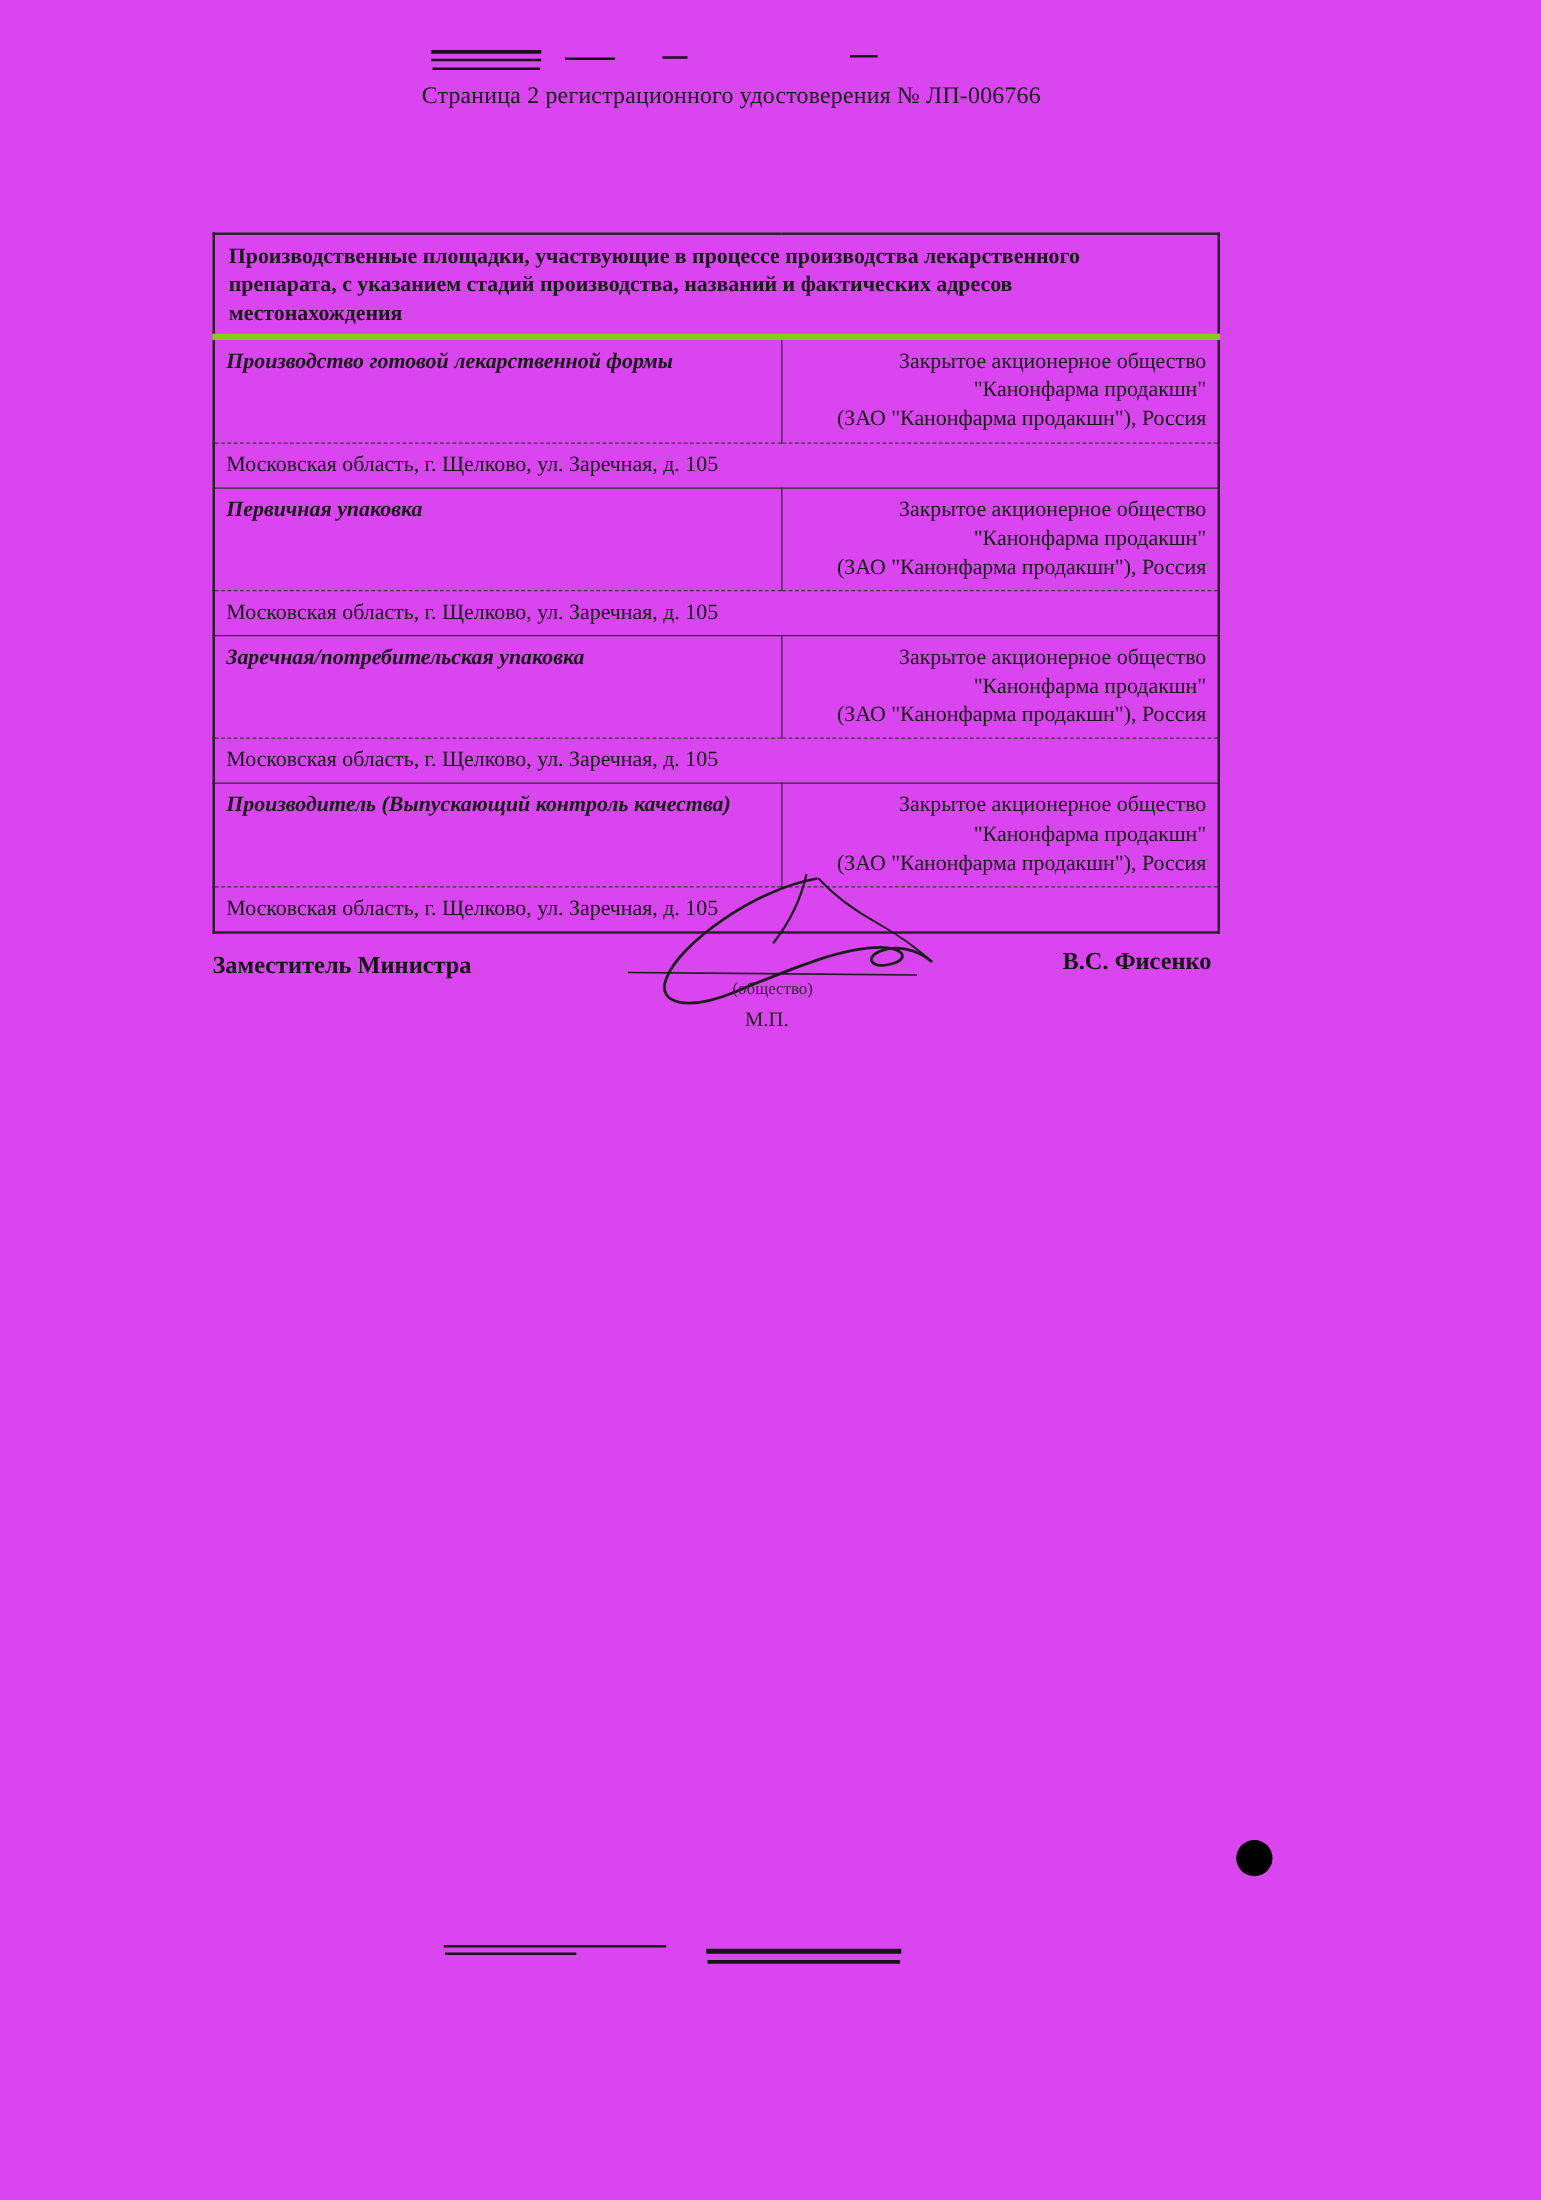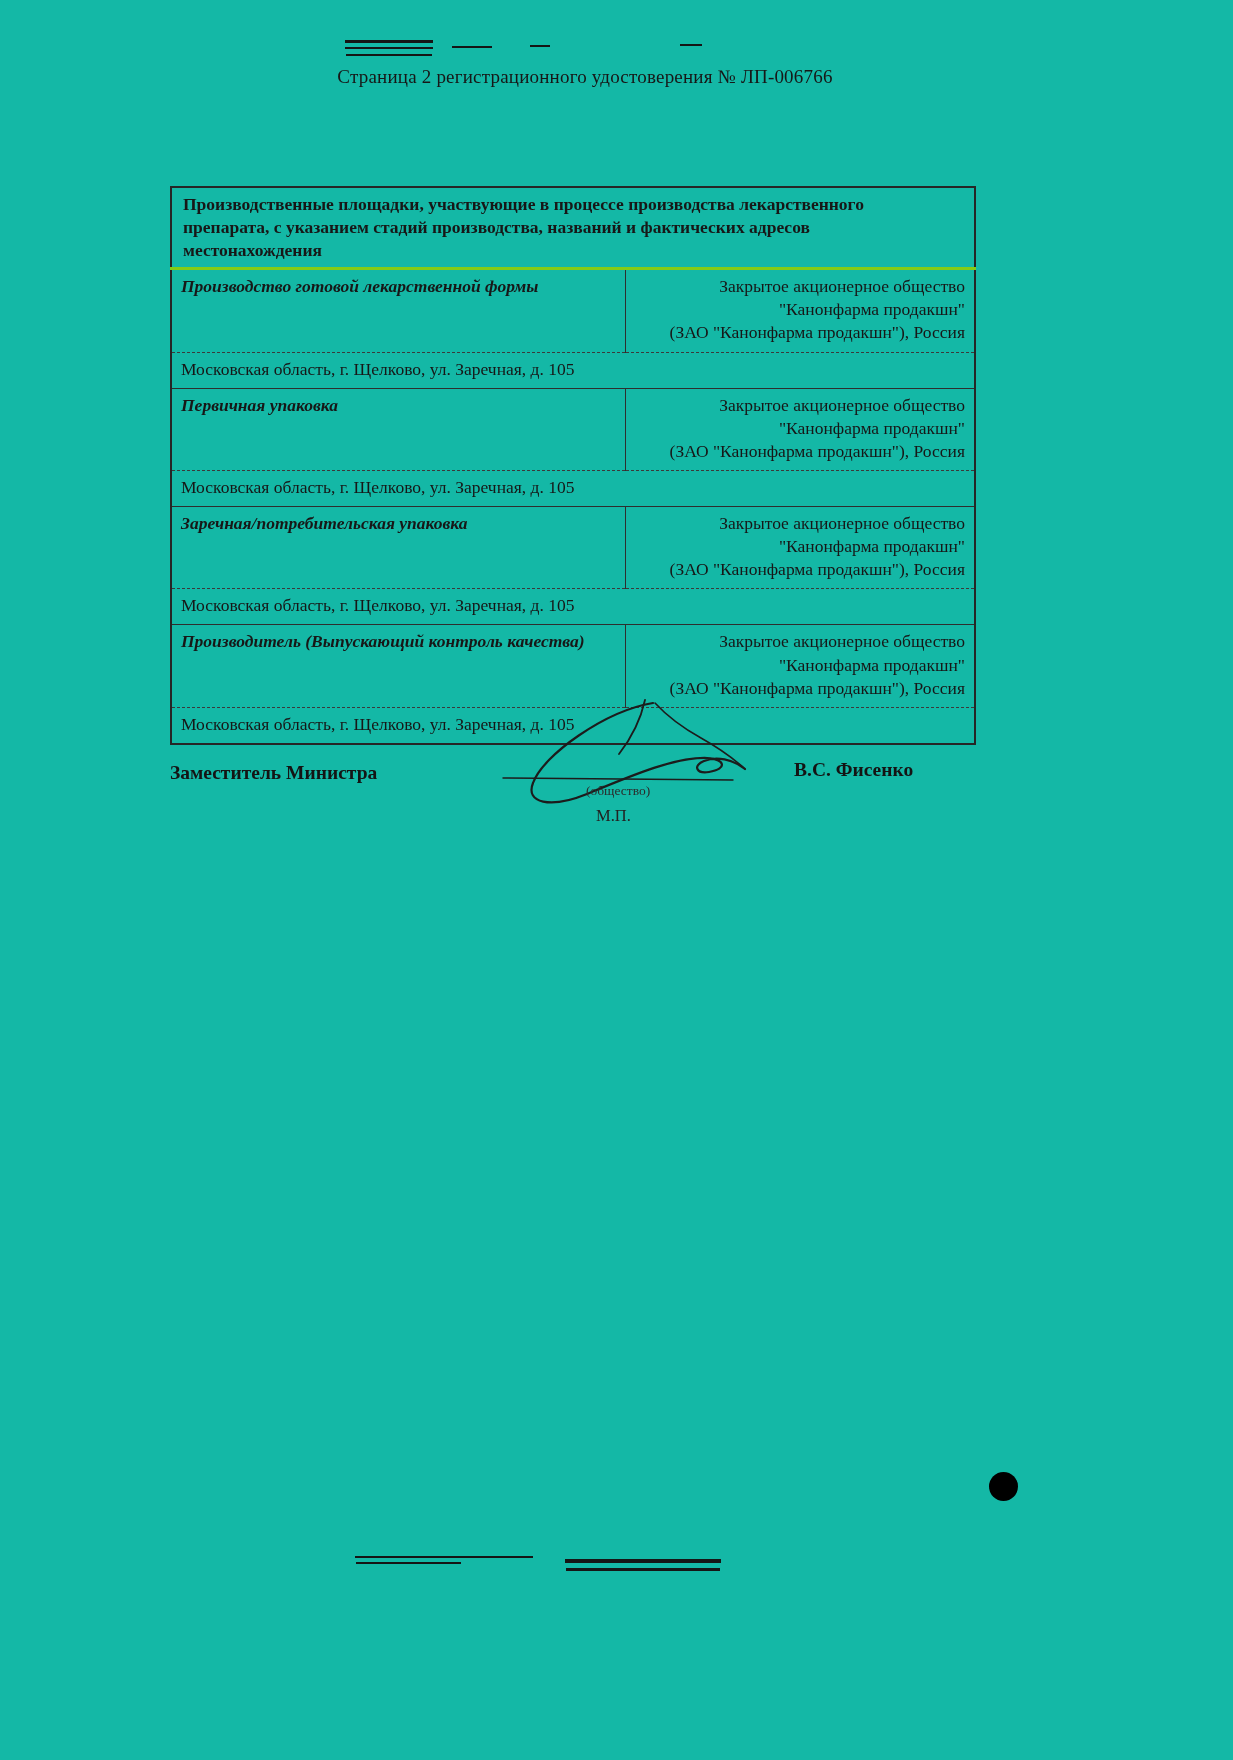--- a/index.html
+++ b/index.html
@@ -6,21 +6,21 @@
   html, body { background: #ffffff; }
   body {
     width: 1233px; height: 1760px;
     position: relative;
     font-family: "Liberation Serif", serif;
     color: #1b1b1b;
     overflow: hidden;
   }
   .page {
     position: absolute; inset: 0;
-    background: #14b8a6;
+    background: #d946ef;
   }
 
   
   .artifact { position: absolute; background: #151515; }
 
   
   .doc-header {
     position: absolute;
     top: 66px; left: 0; width: 1170px;
     text-align: center;
@@ -41,21 +41,21 @@
     color: #171717;
   }
   .prod-table td {
     border: 1px solid #2e2e2e;
     padding: 5px 9px 7px 9px;
     vertical-align: top;
   }
   .prod-table td.thead {
     font-weight: bold;
     white-space: pre-line;
-    border-bottom: 3px solid #84cc16;
+    border-bottom: 5px solid #84cc16;
     padding-bottom: 5px;
     padding-left: 11px;
   }
   .prod-table td.stage {
     width: 56.5%;
     font-weight: bold;
     font-style: italic;
   }
   .prod-table td.company {
     white-space: pre-line;
@@ -63,21 +63,21 @@
   }
   .prod-table tr.pair td { border-bottom: 1px dashed #3a3a3a; }
   .prod-table tr.addr-row td { border-top: 1px dashed #3a3a3a; }
 
   
   .sign-title {
     position: absolute; left: 170px; top: 762px;
     font-size: 19.5px; font-weight: bold; color: #141414;
   }
   .sign-name {
-    position: absolute; left: 794px; top: 759px;
+    position: absolute; left: 850px; top: 759px;
     font-size: 19.5px; font-weight: bold; color: #141414;
   }
   .signature-svg {
     position: absolute; left: 495px; top: 696px;
     width: 260px; height: 128px;
   }
   .sig-caption {
     position: absolute; left: 586px; top: 783px;
     font-size: 13.5px; color: #2b2b2b;
   }

